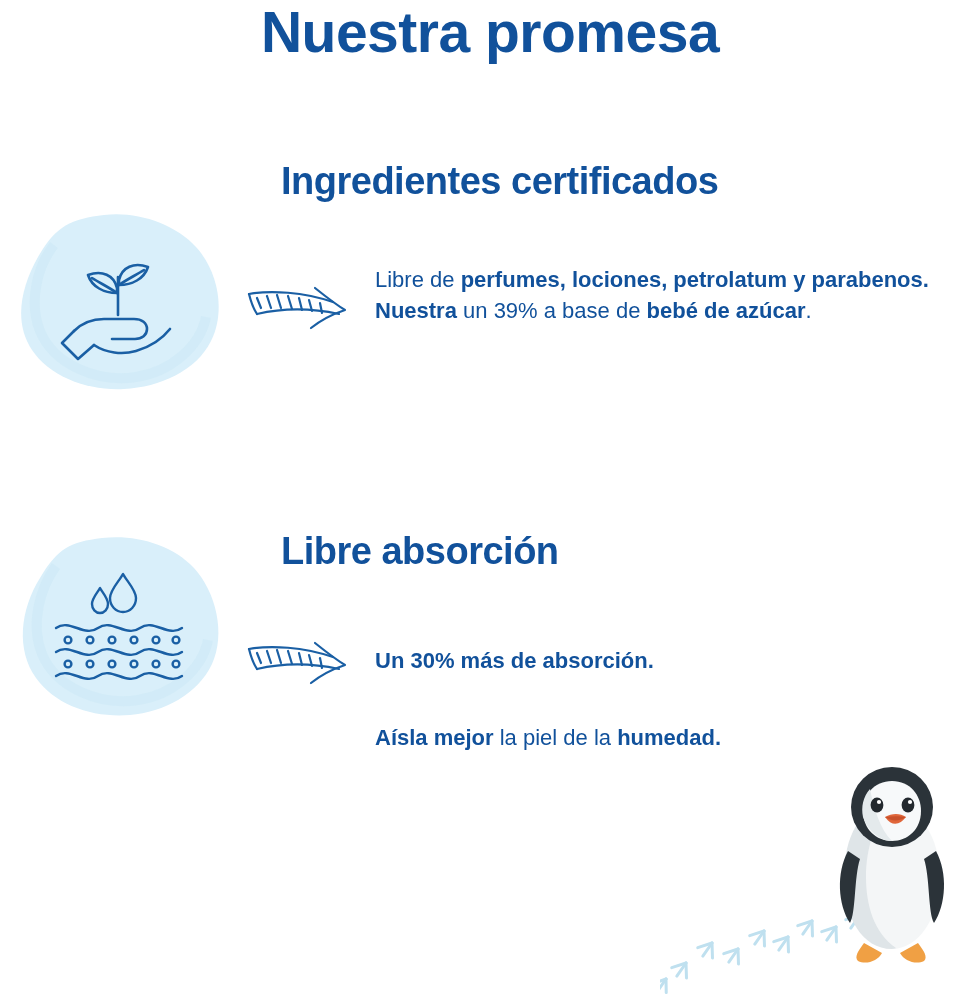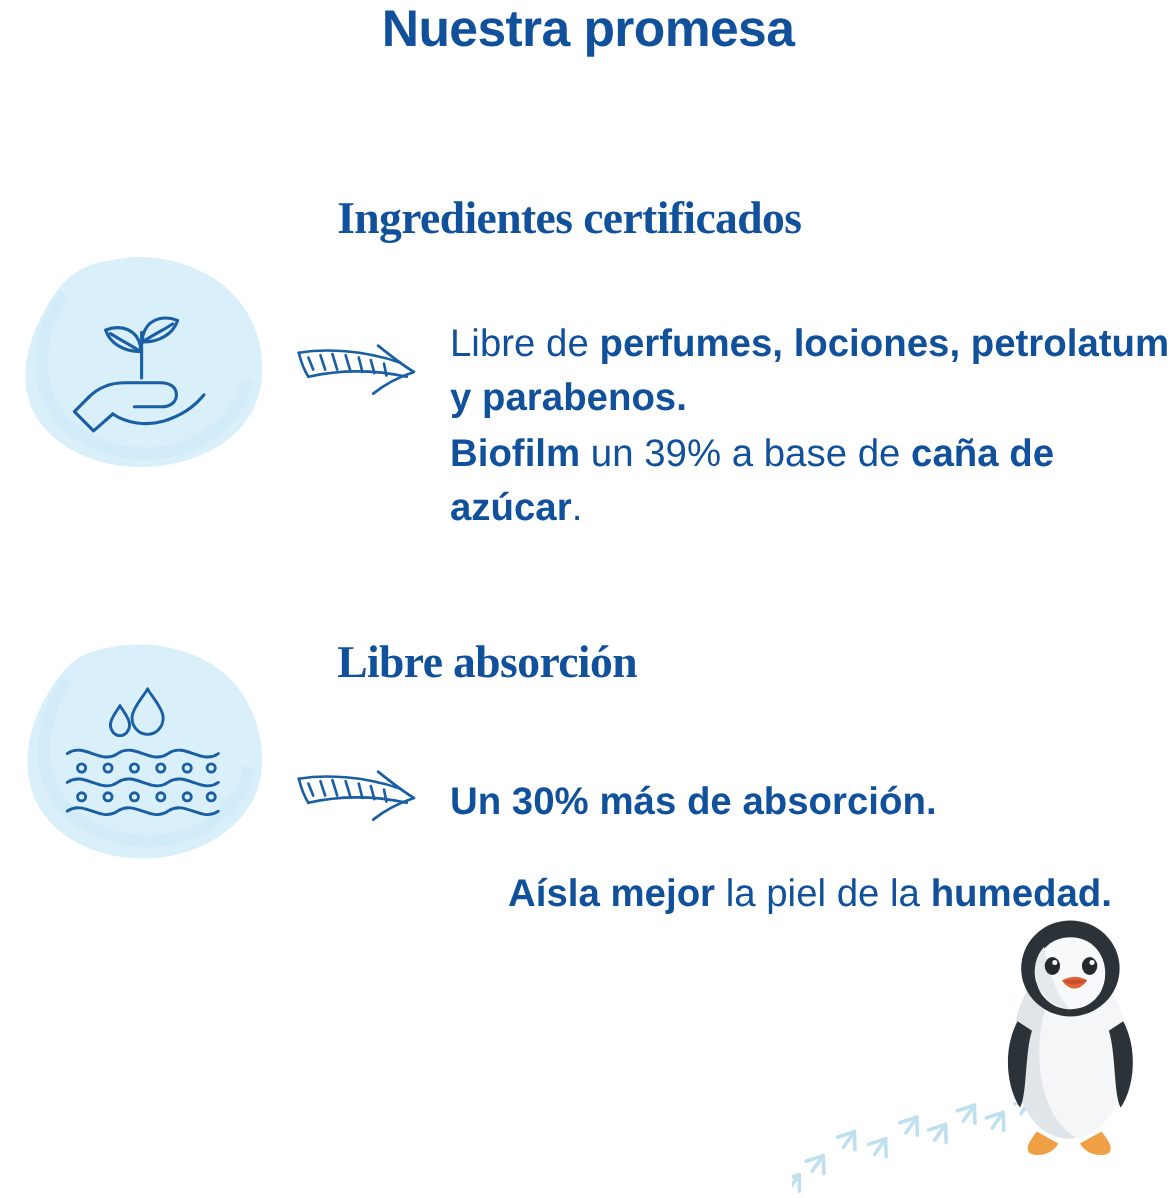--- a/index.html
+++ b/index.html
@@ -15,21 +15,21 @@
     font-family: "Liberation Sans", sans-serif;
     color: #11519b;
   }
 
   .page-title {
     position: absolute;
     top: 0px;
     left: 0;
     width: 980px;
     text-align: center;
-    font-size: 43px;
+    font-size: 57px;
     font-weight: bold;
     color: #11519b;
     letter-spacing: -0.5px;
     line-height: 1.15;
   }
 
   
   .section {
     position: absolute;
     left: 0;
@@ -40,21 +40,20 @@
 
   .section-heading {
     position: absolute;
     left: 281px;
     top: 0px;
     font-size: 38px;
     font-weight: bold;
     color: #11519b;
     letter-spacing: -0.5px;
     white-space: nowrap;
-    font-family: Liberation Serif, serif;
   }
 
   
   .blob-wrap {
     position: absolute;
     left: 10px;
     width: 220px;
     height: 210px;
   }
   .s1-blob { top: 45px; }
@@ -70,28 +69,28 @@
     height: 60px;
   }
   .s1-arrow { left: 245px; top: 120px; }
   .s2-arrow { left: 245px; top: 105px; }
 
   
   .body-text {
     position: absolute;
     left: 375px;
     width: 600px;
-    font-size: 32px;
+    font-size: 22px;
     line-height: 1.42;
     color: #11519b;
     font-weight: normal;
   }
   .s1-text { top: 104px; }
   .s2-text-1 { top: 115px; font-weight: bold; }
-  .s2-text-2 { top: 192px; text-align: center; }
+  .s2-text-2 { top: 192px; }
   b { font-weight: bold; }
 
   
   .penguin {
     position: absolute;
     left: 830px;
     top: 755px;
     width: 130px;
     height: 215px;
   }
@@ -148,21 +147,21 @@
         <path d="M43 16 L47 29"></path>
         <path d="M54 18 L57 30"></path>
         <path d="M64 20 L67 31"></path>
         <path d="M75 23 L77 33"></path>
       </g>
     </svg>
   </div>
 
   <div class="body-text s1-text">
     <div><span>Libre de </span><b>perfumes, lociones, petrolatum y parabenos.</b></div>
-    <div><b>Biofilm </b><span>un 39% a base de </span><b>caña de azúcar</b><span>.</span></div>
+    <div><b>Nuestra </b><span>un 39% a base de </span><b>bebé de azúcar</b><span>.</span></div>
   </div>
 </div>
 
 <div class="section section-2">
 
   <div class="blob-wrap s2-blob">
     <svg class="blob-svg" width="220" height="200" viewBox="0 0 220 200">
       <path d="M30 48 C10 80 6 120 26 148 C46 176 84 188 120 185 C154 182 188 164 202 134 C216 104 206 62 184 38 C162 14 124 4 92 8 C60 12 48 18 30 48 Z" fill="#d9effa"></path>
       <path d="M46 36 C30 58 20 94 32 124 C46 158 90 176 128 170 C162 165 192 140 198 110" fill="none" stroke="#cfe9f7" stroke-width="10" opacity="0.7"></path>
     </svg>

